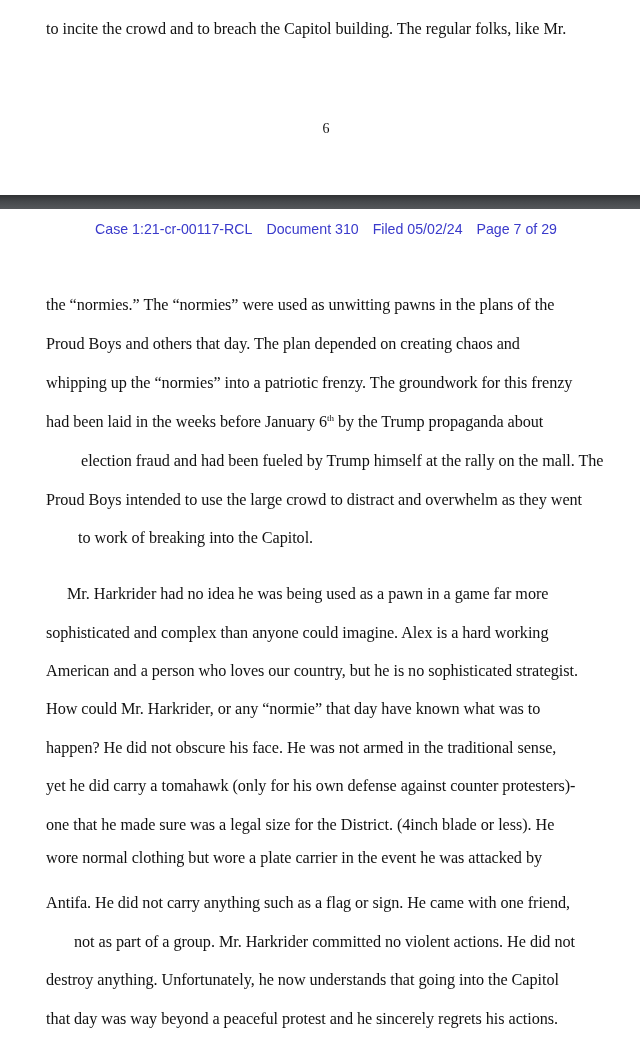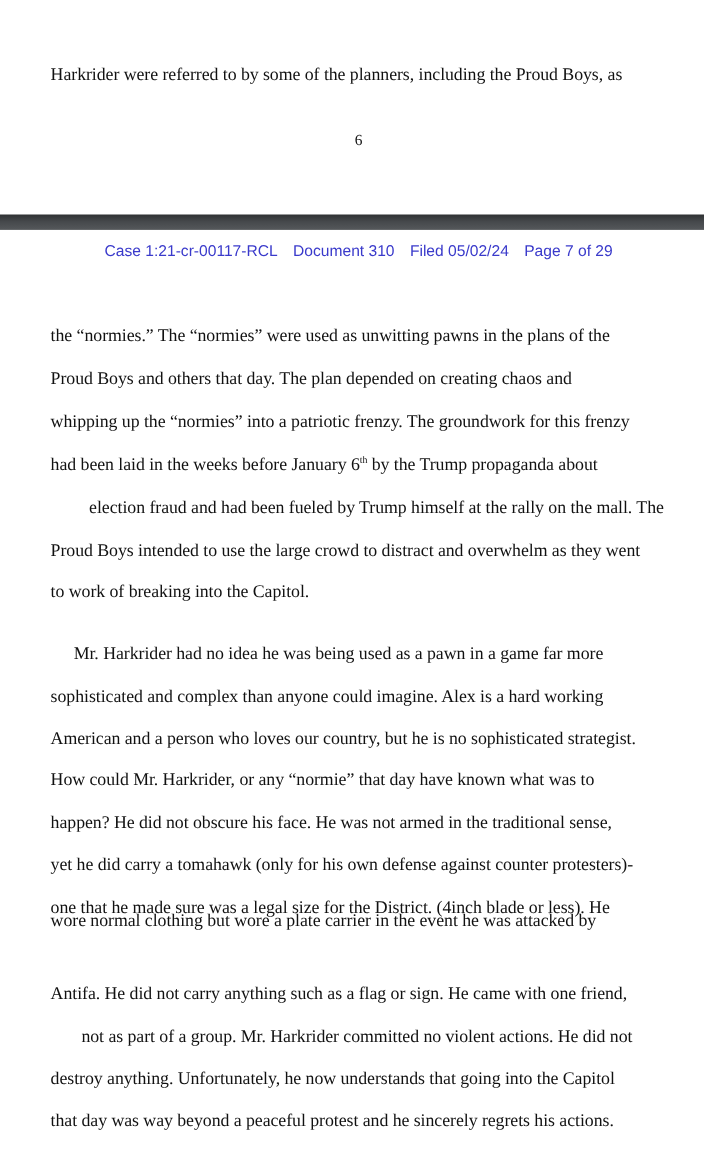--- a/index.html
+++ b/index.html
@@ -66,49 +66,49 @@
   sup {
     font-size: 9px;
     line-height: 0;
     vertical-align: super;
   }
 </style>
 </head>
 <body>
 
 <div class="page-top">
-  <div class="line" style="top:58px;">Harkrider were referred to by some of the planners, including the Proud Boys, as</div>
+  <div class="line" style="top:19px;">to incite the crowd and to breach the Capitol building.  The regular folks, like Mr.</div>
   <div class="page-number">6</div>
 </div>
 
 <div class="page-separator"></div>
 
 <div class="case-header">
   <span>Case 1:21-cr-00117-RCL</span>
   <span>Document 310</span>
   <span>Filed 05/02/24</span>
   <span>Page 7 of 29</span>
 </div>
 
 <div>
   <div class="line" style="top:295px;">the “normies.”  The “normies” were used as unwitting pawns in the plans of the</div>
   <div class="line" style="top:334px;">Proud Boys and others that day.  The plan depended on  creating chaos and</div>
   <div class="line" style="top:373px;">whipping up the “normies” into a patriotic frenzy.   The groundwork for this frenzy</div>
   <div class="line" style="top:412px;"><span>had been laid in the weeks before January 6</span><sup>th</sup><span> by the Trump propaganda about</span></div>
   <div class="line" style="top:451px;margin-left:35px;">election fraud and had been fueled by Trump himself at the rally on the mall.  The</div>
   <div class="line" style="top:490px;">Proud Boys intended to use the large crowd to distract and overwhelm as they went</div>
-  <div class="line" style="top:528px;">to work of breaking into the Capitol.</div>
+  <div class="line" style="top:528px;margin-left:32px;">to work of breaking into the Capitol.</div>
 </div>
 
 <div>
   <div class="line" style="top:584px; left:67px;text-align:center;">Mr. Harkrider had no idea he was being used as a pawn in a game far more</div>
   <div class="line" style="top:623px;">sophisticated and complex than anyone could imagine.  Alex is a hard working</div>
   <div class="line" style="top:661px;">American and a person who loves our country, but he is no sophisticated strategist.</div>
   <div class="line" style="top:699px;">How could Mr. Harkrider, or any “normie” that day have known what was to</div>
   <div class="line" style="top:738px;">happen?     He did not obscure his face.  He was not armed in the traditional sense,</div>
   <div class="line" style="top:776px;">yet he did carry a tomahawk (only for his own defense against counter protesters)-</div>
   <div class="line" style="top:815px;">one that he made sure was a legal size for the District. (4inch blade or less).   He</div>
-  <div class="line" style="top:827px;">wore normal clothing but wore a plate carrier in the event he was attacked by</div>
+  <div class="line" style="top:848px;">wore normal clothing but wore a plate carrier in the event he was attacked by</div>
   <div class="line" style="top:893px;">Antifa. He did not carry anything such as a flag or sign.  He came with one friend,</div>
   <div class="line" style="top:932px;margin-left:28px;">not as part of a group.  Mr. Harkrider committed no violent actions.   He did not</div>
   <div class="line" style="top:970px;">destroy anything. Unfortunately, he now understands that going into the Capitol</div>
   <div class="line" style="top:1009px;">that day was way beyond a peaceful protest and he sincerely regrets his actions.</div>
 </div>
 
 </body></html>

